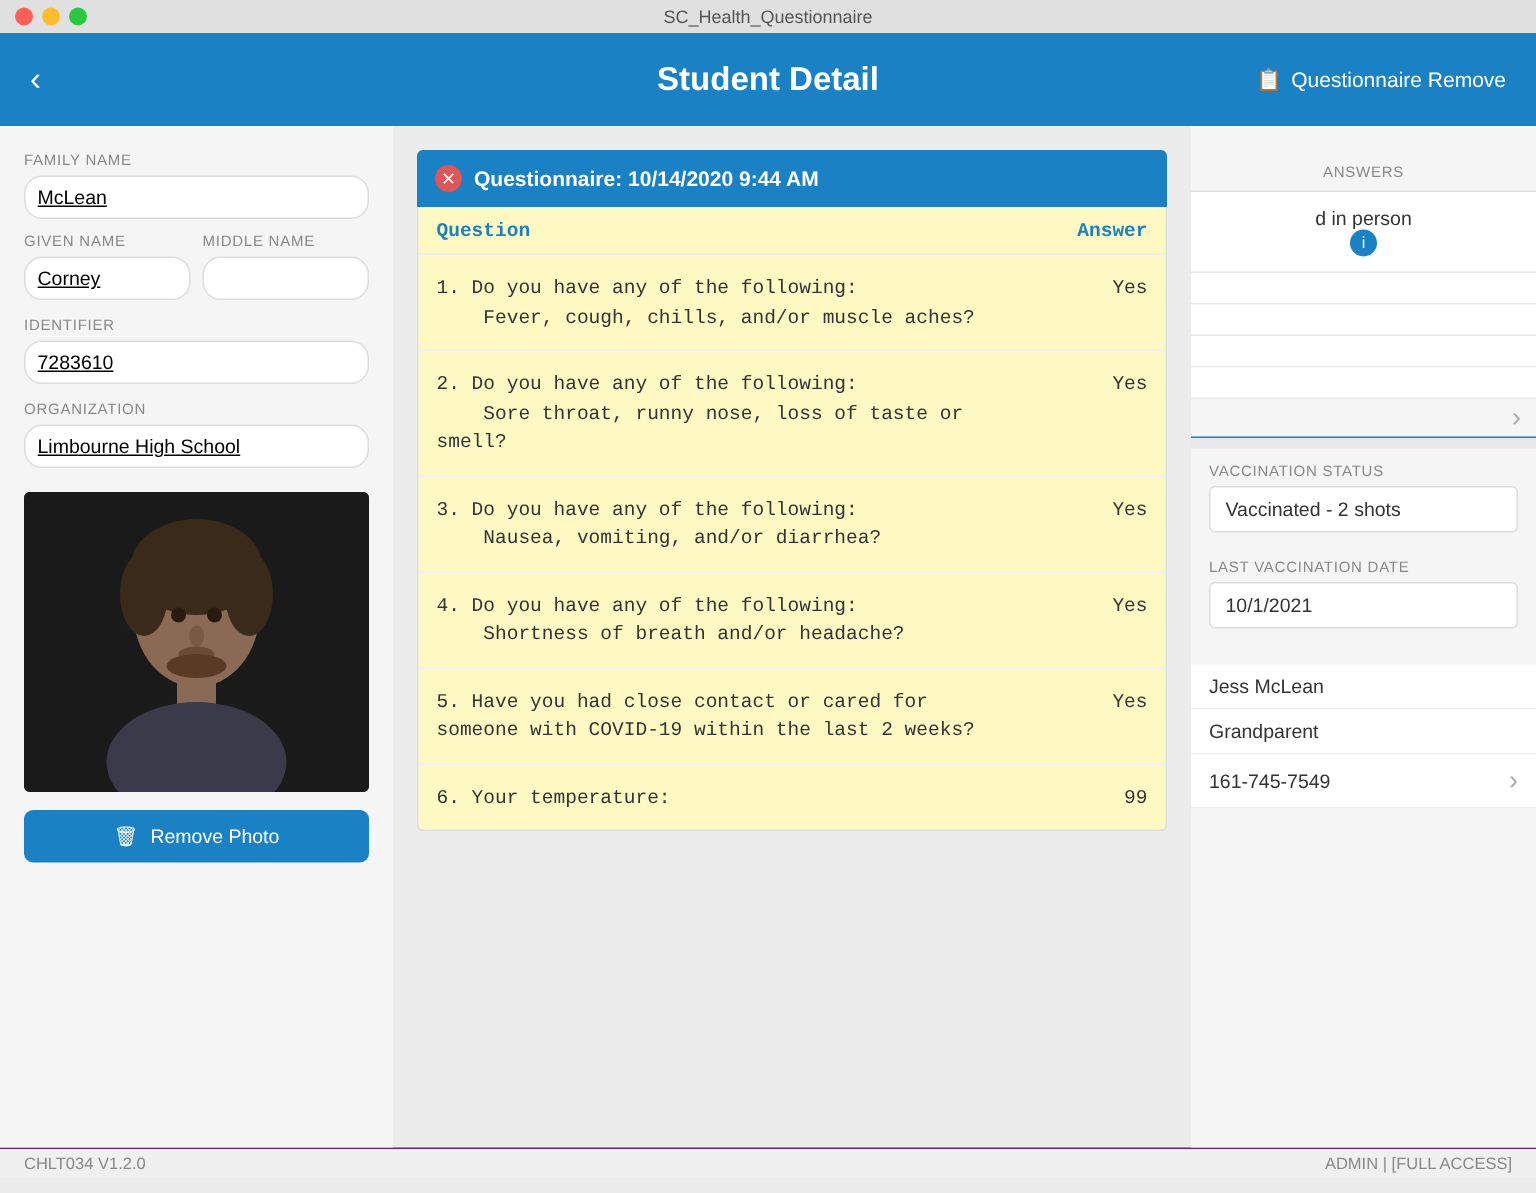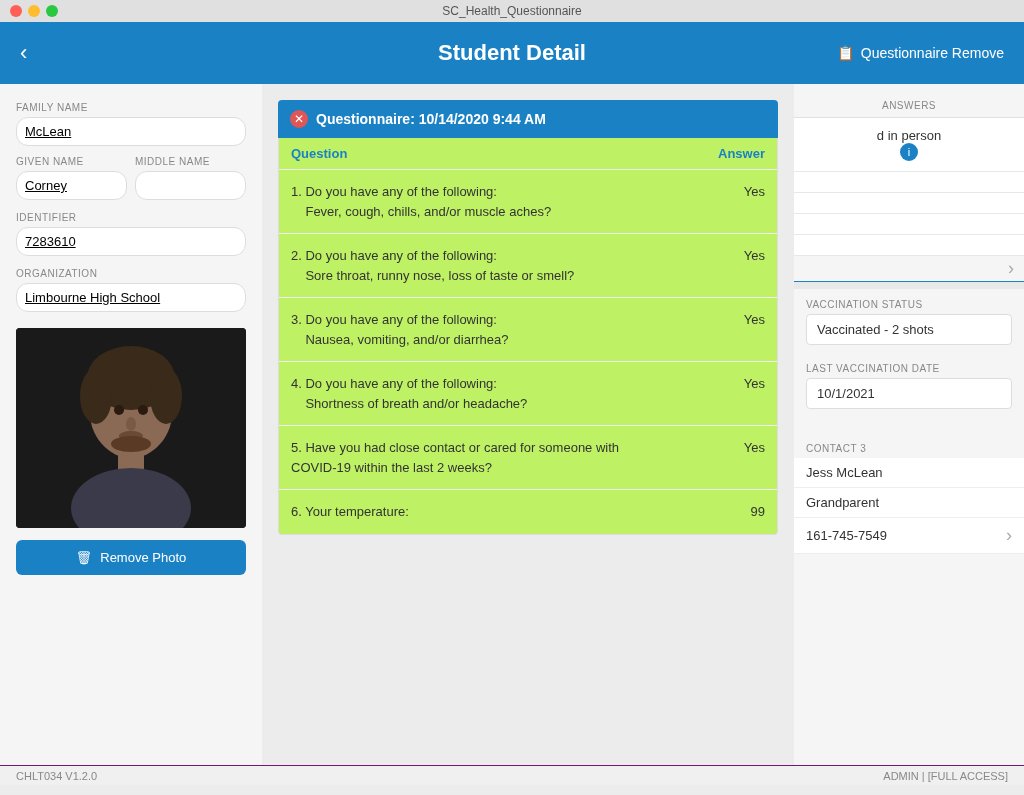--- a/index.html
+++ b/index.html
@@ -169,24 +169,25 @@
       font-size: 12px;
       cursor: pointer;
       display: flex; align-items: center; justify-content: center;
       flex-shrink: 0;
     }
     .questionnaire-title {
       font-size: 14px;
       font-weight: 600;
     }
     .questions-table {
-      background: #bef264;
+      background: #fef9c3;
       border: 1px solid #ddd;
       border-top: none;
       border-radius: 0 0 4px 4px;
+      font-family: Liberation Mono, monospace;
     }
     .questions-header {
       display: flex;
       padding: 8px 12px;
       border-bottom: 1px solid #eee;
     }
     .q-col-question {
       flex: 1;
       color: #1a82c4;
       font-weight: 600;
@@ -228,21 +229,21 @@
       flex-shrink: 0;
       overflow-y: auto;
       padding: 0;
     }
     .answers-header {
       text-align: center;
       font-size: 10px;
       color: #888;
       text-transform: uppercase;
       letter-spacing: 0.5px;
-      padding: 16px 0 6px;
+      padding: 26px 0 6px;
       border-bottom: 1px solid #e0e0e0;
     }
     .answer-row {
       display: flex;
       align-items: center;
       padding: 10px 12px;
       border-bottom: 1px solid #e8e8e8;
       background: white;
       margin: 0;
       flex-direction: column;
@@ -461,21 +462,20 @@
       <span>Vaccinated - 2 shots</span>
     </div>
 
     <div class="right-field-label">LAST VACCINATION DATE</div>
     <div class="right-field-value">
       <span>10/1/2021</span>
     </div>
 
     <div style="height:16px;"></div>
 
-    <div class="right-field-label">CONTACT 3</div>
     <div class="contact-block">
       <div class="contact-row">Jess McLean</div>
       <div class="contact-row">Grandparent</div>
       <div class="contact-row">
         <span>161-745-7549</span>
         <span style="color:#aaa; font-size:18px;">›</span>
       </div>
     </div>
   </div>
 

